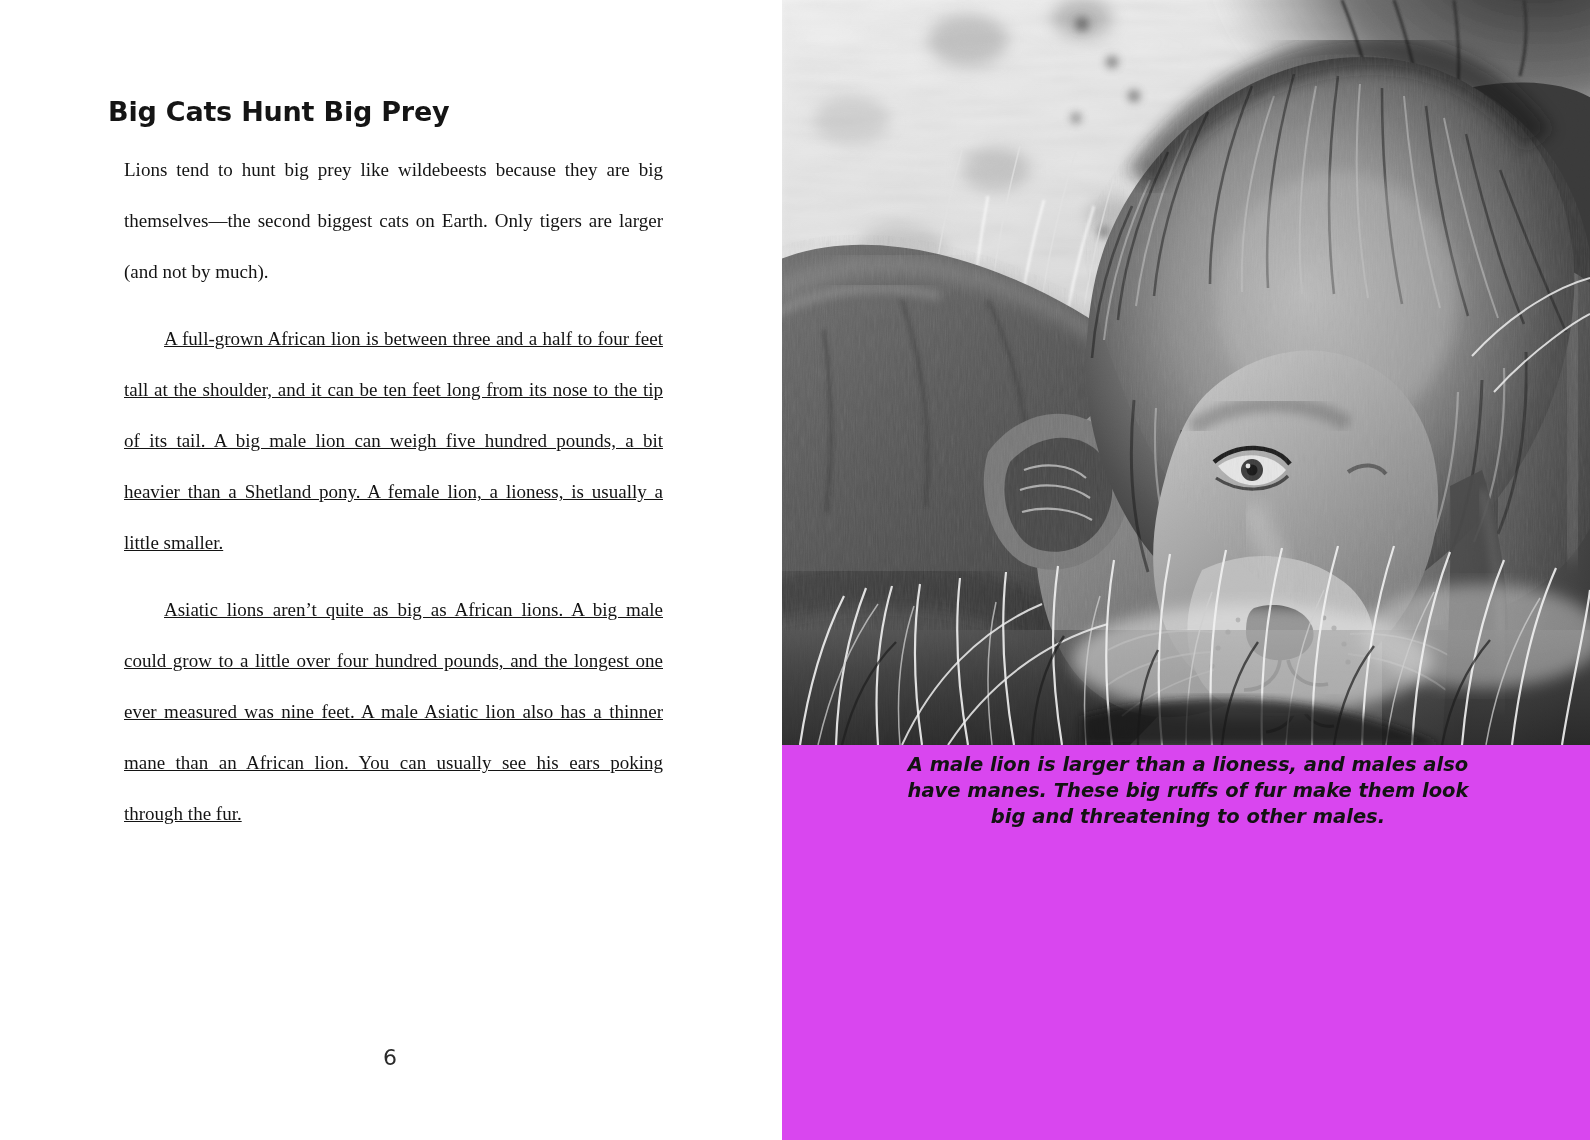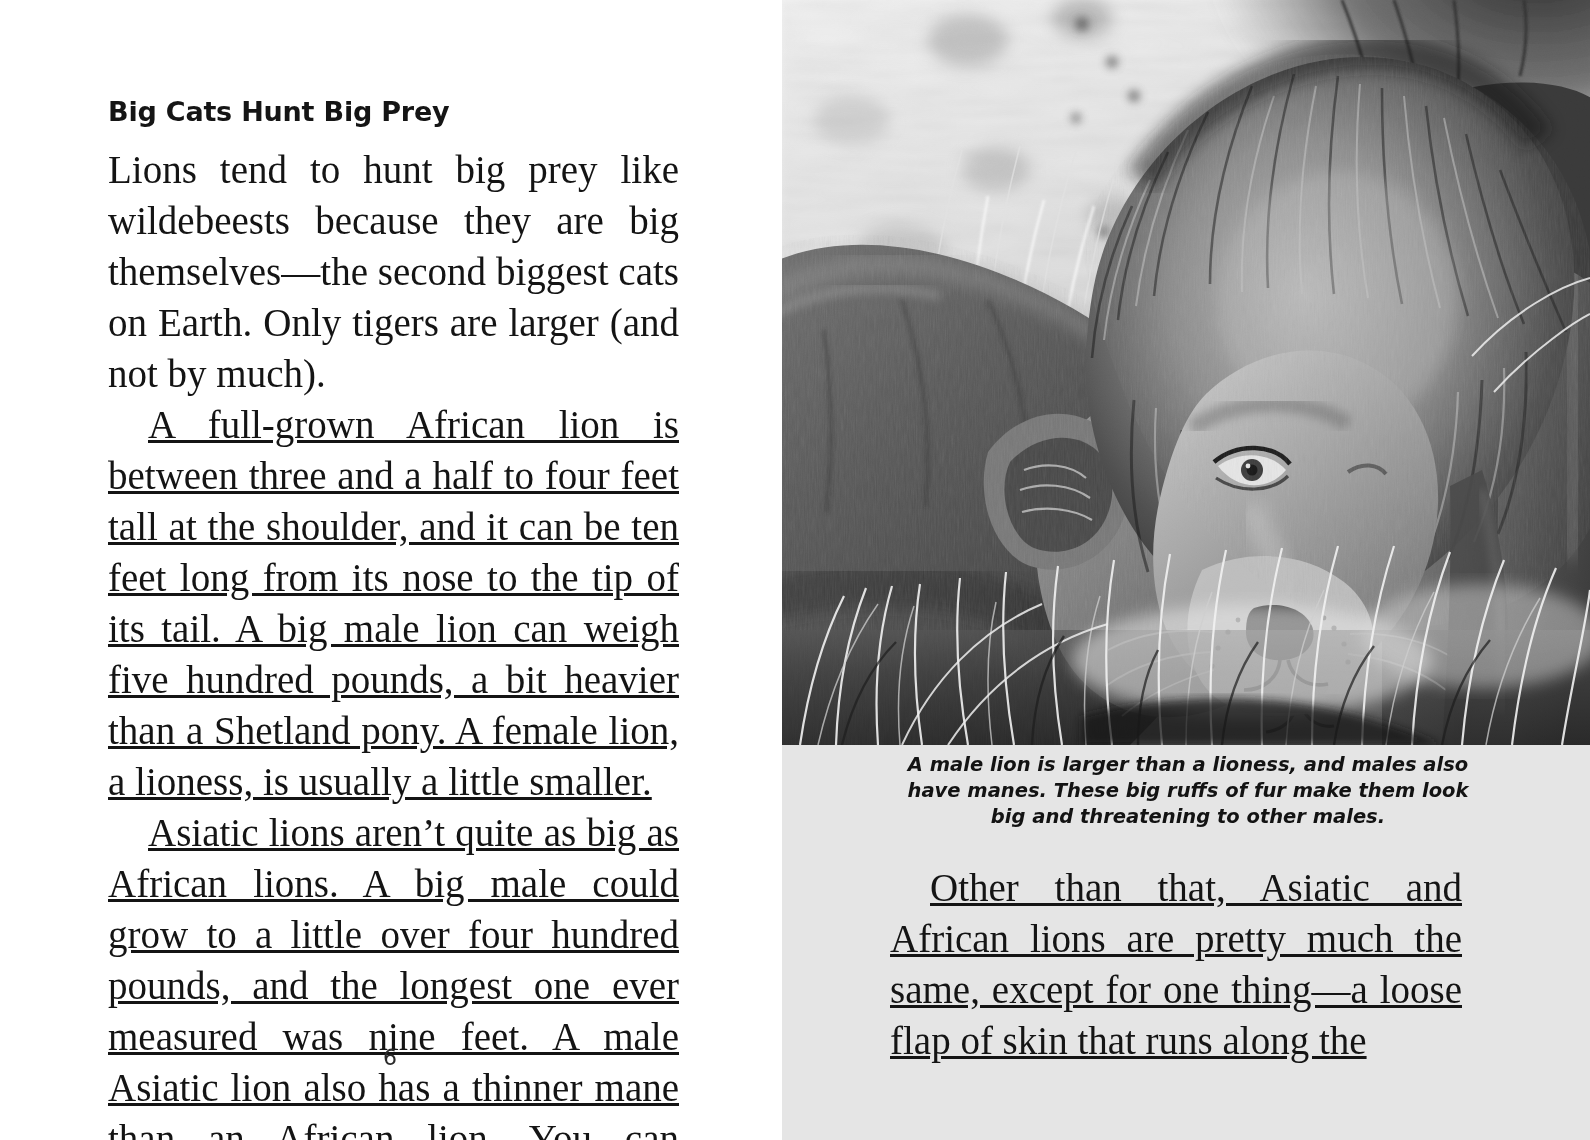--- a/index.html
+++ b/index.html
@@ -46,22 +46,22 @@
     font-family: "DejaVu Sans", "Liberation Sans", sans-serif;
     font-weight: 700;
     font-size: 27px;
     letter-spacing: -0.2px;
     color: #151515;
     line-height: 1.2;
     margin: 0 0 16px 0;
   }
 
   p.body-text {
-    margin: 0;
-    font-size: 39px;
+    margin: 16px;
+    font-size: 19px;
     line-height: 51px;
     text-align: justify;
     text-justify: inter-word;
     color: #141414;
     hyphens: none;
     font-family: "Liberation Serif", "DejaVu Serif", serif;
   }
   p.body-text.indent {
     text-indent: 40px;
     text-decoration: underline;
@@ -80,21 +80,21 @@
   }
   .folio-left  { left: 330px; top: 1045px; }
 
   
   .page-right {
     position: absolute;
     left: 782px;
     top: 0;
     width: 808px;
     height: 1140px;
-    background: #e5e5e5;
+    background: #d946ef;
   }
 
   .photo-frame {
     position: absolute;
     left: 0;
     top: 0;
     width: 808px;
     height: 745px;
     overflow: hidden;
     background: #6f6f6f;
@@ -539,19 +539,16 @@
 
           <path d="M300,716 C380,694 480,692 560,712 C610,724 640,736 660,745 L300,745 Z" fill="#161616" opacity="0.75" filter="url(#soft4)"></path>
 
           <rect x="0" y="0" width="808" height="745" fill="#808080" filter="url(#grainNoise)" opacity="0.35" style="mix-blend-mode:overlay"></rect>
         </g>
       </svg>
     </div>
 
     <div class="caption">A male lion is larger than a lioness, and males also have manes. These big ruffs of fur make them look big and threatening to other males.</div>
 
-    <div class="right-col">
-      <p class="body-text indent">Other than that, Asiatic and African lions are pretty much the same, except for one thing—a loose flap of skin that runs along the</p>
-    </div>
 
   </div>
 
 </div>
 
 </body></html>

